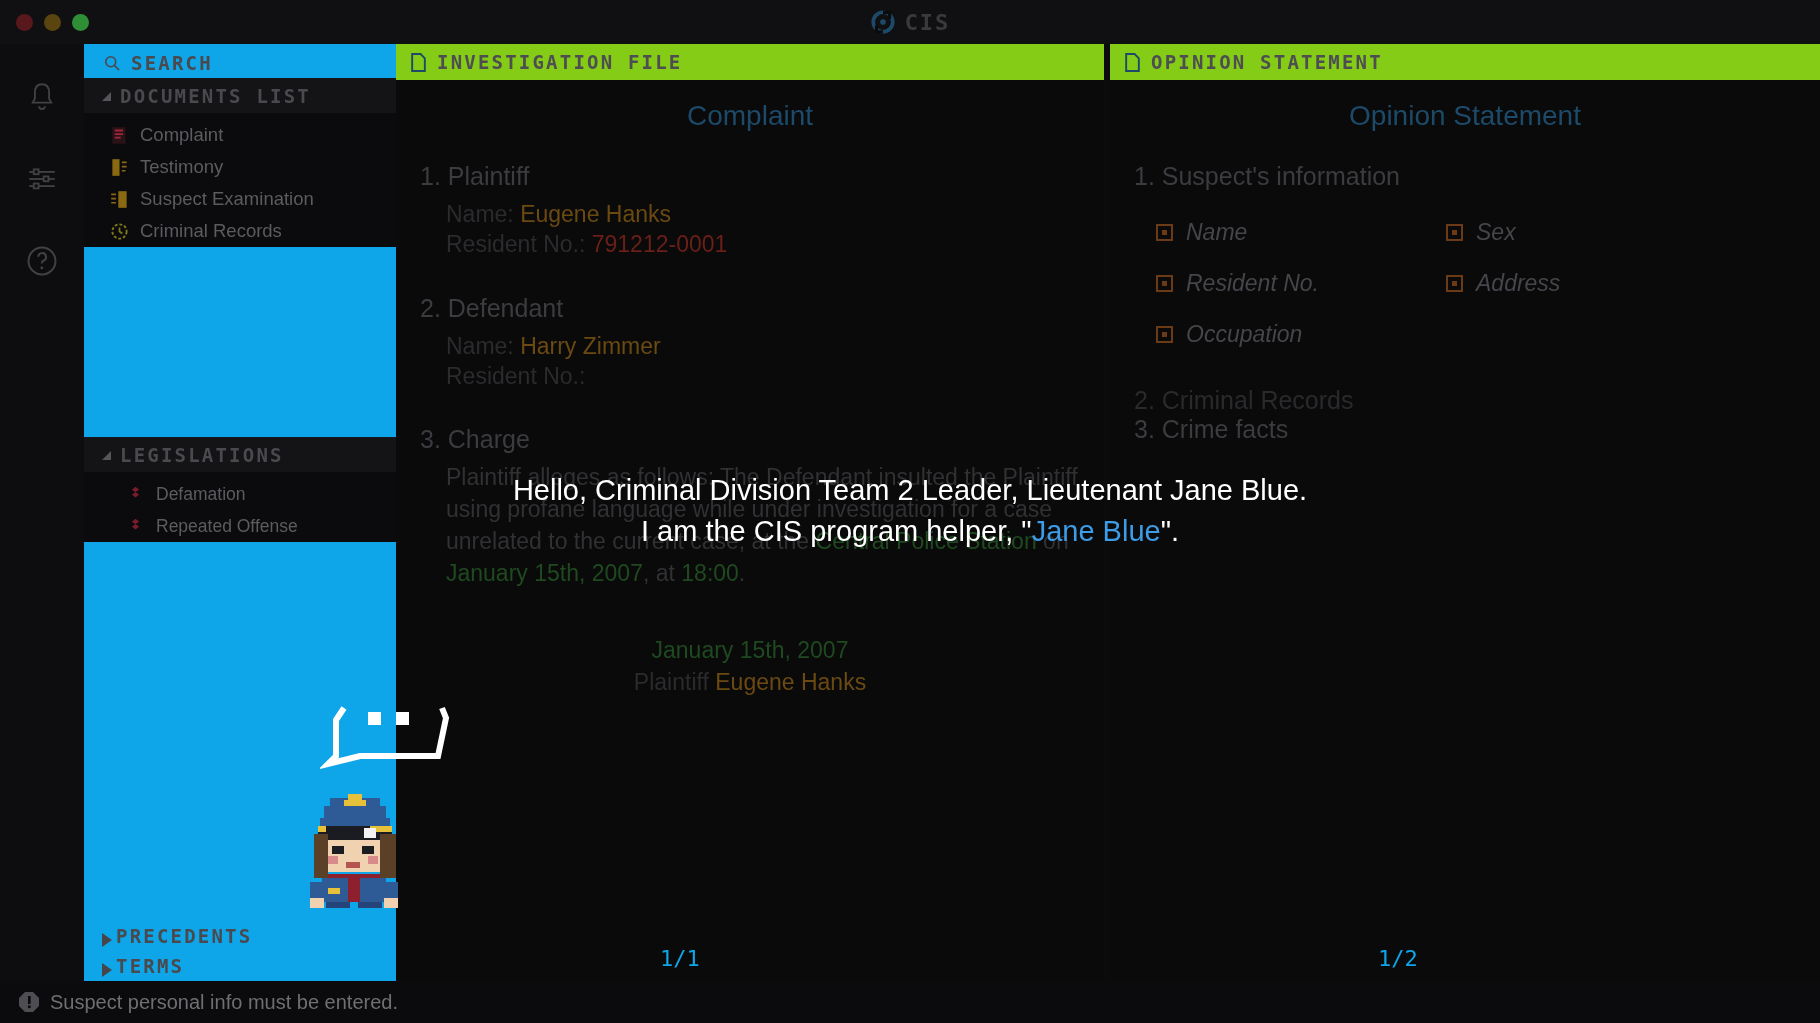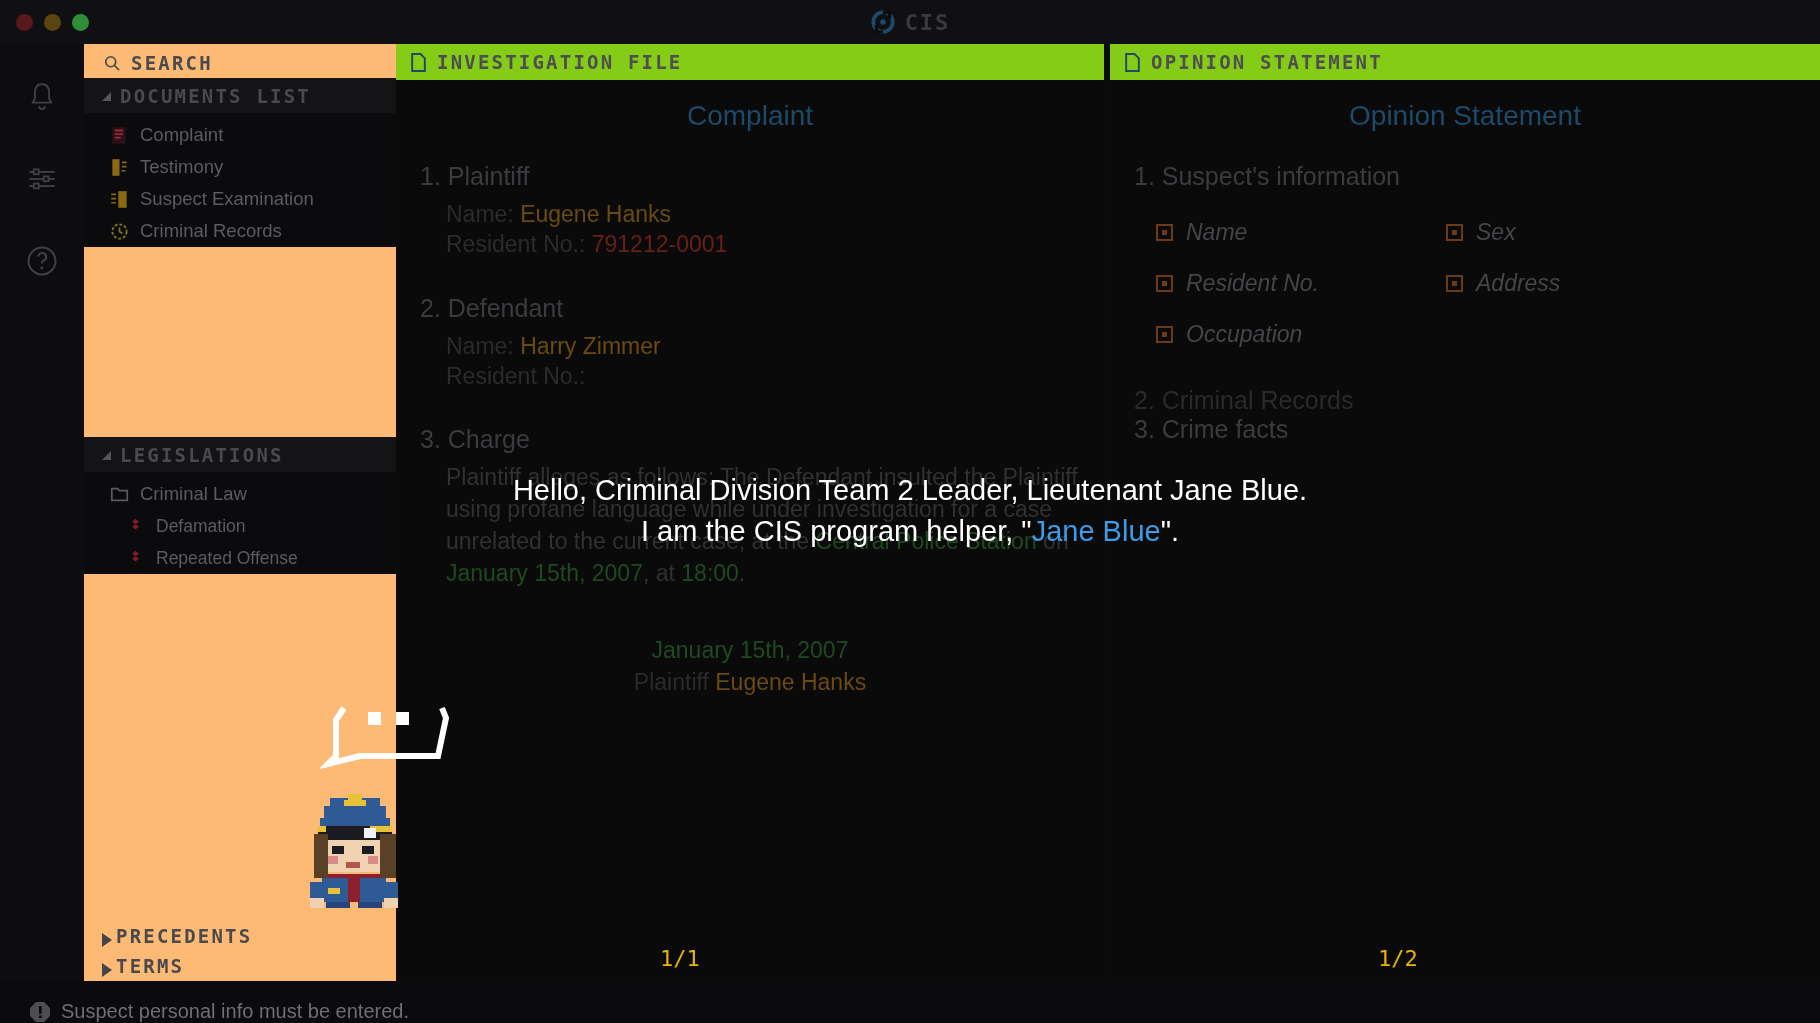--- a/index.html
+++ b/index.html
@@ -45,21 +45,21 @@
   }
   .rail-btn {
     width: 46px; height: 46px; display: flex;
     align-items: center; justify-content: center;
     opacity: .30;
   }
 
   
   .leftpanel {
     position: absolute; left: 84px; top: 44px; width: 312px; height: 979px;
-    background: #fdba74;
+    background: #0ea5e9;
     padding: 0;
   }
   .lp-search {
     display: flex; align-items: center; gap: 9px;
     padding: 8px 0 4px 18px;
   }
   .lp-heading {
     color: #4a4a4e; font-size: 19px; letter-spacing: 2.2px;
     font-family: "DejaVu Sans Mono", monospace; font-weight: bold;
     text-transform: uppercase;
@@ -93,21 +93,21 @@
   }
   .lp-foot-item {
     display: flex; align-items: flex-end; gap: 4px;
     padding: 4px 0 4px 18px;
   }
 
   
   .statusbar {
     position: absolute; left: 0; bottom: 0; width: 1820px; height: 42px;
     background: #0b0b0d;
-    display: flex; align-items: flex-end; gap: 10px; padding-left: 29px;
+    display: flex; align-items: center; gap: 10px; padding-left: 18px;
   }
   .status-text { color: #6f6f73; font-size: 20px; }
 
   
   .panel-head {
     position: absolute; height: 36px;
     display: flex; align-items: center; gap: 10px;
     background: #84cc16;
     padding-left: 14px;
   }
@@ -144,21 +144,21 @@
   }
   .v-green { color: #1f4a20; }
   .sign {
     text-align: center; margin-top: 46px; line-height: 1.38;
   }
   .sign .d { color: #1f4a20; font-size: 23px; }
   .sign .p { color: #2b2b2e; font-size: 23px; }
   .sign .n { color: #6b4a12; font-size: 23px; }
 
   .pageno {
-    position: absolute; bottom: 52px; color: #eab308;
+    position: absolute; bottom: 52px; color: #0ea5e9;
     font-size: 22px; font-family: "DejaVu Sans Mono", monospace;
   }
   #pg-left  { left: 660px; }
   #pg-right { left: 1378px; }
 
   
   .chk-grid { margin-top: 28px; padding-left: 22px; }
   .chk-row { display: flex; gap: 0; margin-bottom: 24px; }
   .chk-cell { display: flex; align-items: center; gap: 13px; width: 290px; }
   .chk-box {
@@ -284,26 +284,20 @@
     </div>
 
     <div class="lp-spacer-a"></div>
 
     <div class="lp-section-head">
       <span class="caret-open"></span>
       <span class="lp-heading">LEGISLATIONS</span>
     </div>
 
     <div class="doc-list">
-      <div class="doc-item">
-        <svg class="mini-ico" viewBox="0 0 16 16">
-          <path d="M1.5 3h5l1.3 1.7h6.7V13H1.5z" fill="none" stroke="#5a5a5e" stroke-width="1.5"></path>
-        </svg>
-        <span class="label">Criminal Law</span>
-      </div>
       <div class="doc-item indent">
         <svg class="mini-ico" viewBox="0 0 16 16">
           <path d="M8 1.5 L11 4 L8 6 L11 8 L8 10.5 L5 8 L8 6 L5 4 Z" fill="#7d1b2c"></path>
         </svg>
         <span class="label">Defamation</span>
       </div>
       <div class="doc-item indent">
         <svg class="mini-ico" viewBox="0 0 16 16">
           <path d="M8 1.5 L11 4 L8 6 L11 8 L8 10.5 L5 8 L8 6 L5 4 Z" fill="#7d1b2c"></path>
         </svg>

